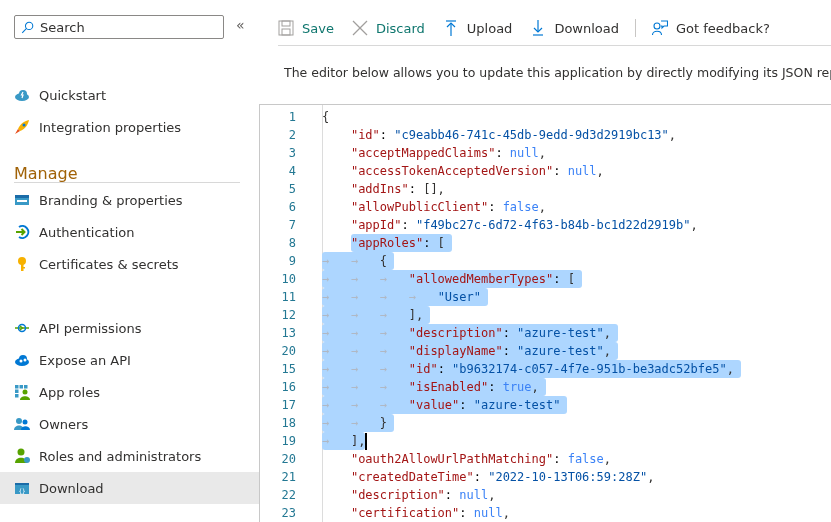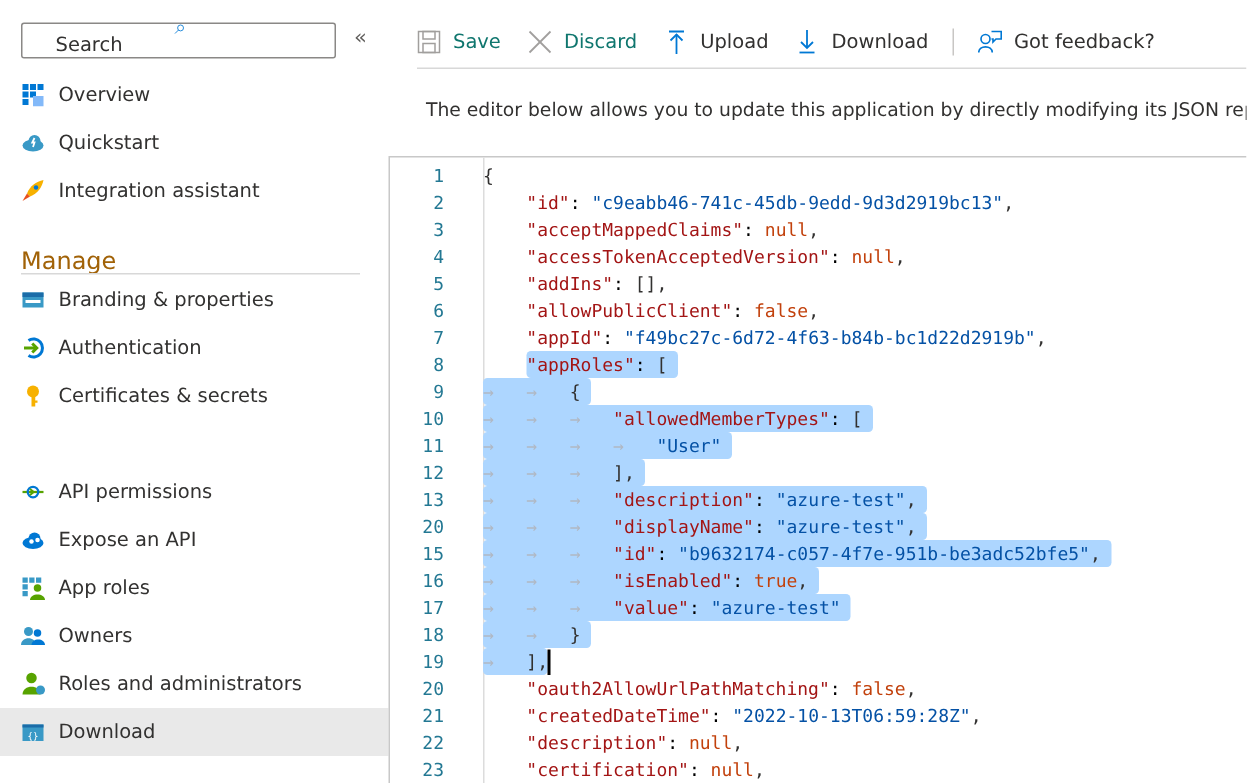--- a/index.html
+++ b/index.html
@@ -1,21 +1,21 @@
 <!DOCTYPE html>
 <html><head>
 <meta charset="utf-8">
 <style>
   * { box-sizing: border-box; margin: 0; padding: 0; }
   html, body { width: 831px; height: 522px; overflow: hidden; background: #fff; }
   body { font-family: "DejaVu Sans", "Liberation Sans", sans-serif; font-size: 13px; color: #323130; position: relative; }
 
   
   .sidebar { position: absolute; left: 0; top: 0; width: 259px; height: 522px; background: #fff; }
-  .search-box { position: absolute; left: 14px; top: 15px; width: 210px; height: 24px; border: 1px solid #8a8886; border-radius: 2px; display: flex; align-items: center; padding-left: 6px; flex-direction: column; }
+  .search-box { position: absolute; left: 14px; top: 15px; width: 210px; height: 24px; border: 1px solid #8a8886; border-radius: 2px; display: flex; align-items: center; padding-left: 6px; }
   .search-box svg { width: 13px; height: 13px; margin-right: 6px; }
   .search-box input { border: none; outline: none; font-family: "DejaVu Sans", sans-serif; font-size: 13px; color: #323130; width: 170px; background: transparent; }
   .search-box input::placeholder { color: #323130; }
   .collapse-btn { position: absolute; left: 236px; top: 17px; font-size: 14px; color: #605e5c; cursor: pointer; }
   .nav-item { position: absolute; left: 0; width: 259px; height: 32px; display: flex; align-items: center; padding-left: 14px; cursor: pointer; }
   .nav-item.active { background: #e9e9e9; }
   .nav-icon { width: 16px; height: 16px; margin-right: 9px; display: flex; align-items: center; justify-content: center; flex-shrink: 0; }
   .nav-icon svg { width: 16px; height: 16px; }
   .nav-label { font-size: 13px; color: #323130; white-space: nowrap; }
   .section-header { position: absolute; left: 14px; top: 164px; font-size: 16px; color: #a16207; }
@@ -36,72 +36,58 @@
   .description { position: absolute; left: 284px; top: 65px; font-size: 12.5px; color: #323130; white-space: nowrap; }
 
   
   .editor { position: absolute; left: 260px; top: 104px; width: 571px; height: 418px; border-top: 1px solid #c8c8c8; overflow: hidden; background: #fff; }
   .gutter-line { position: absolute; left: 62px; top: 0; width: 1px; height: 418px; background: #dcdcdc; }
   .code-line { position: absolute; left: 0; height: 18px; width: 571px; font-family: "DejaVu Sans Mono", "Liberation Mono", monospace; font-size: 12px; line-height: 18px; white-space: pre; }
   .ln { position: absolute; left: 0; width: 36px; text-align: right; color: #237893; }
   .code { position: absolute; left: 62px; }
   .k { color: #a31515; }
   .s { color: #0451a5; }
-  .v { color: #c2410c; }
+  .v { color: #3b82f6; }
   .p { color: #000; }
   .sel { position: absolute; background: #add6ff; border-radius: 3px; height: 18px; }
   .tabmark { color: #b0b8c4; }
   .cursor { position: absolute; width: 2px; height: 17px; background: #000; }
 </style>
 </head>
 <body>
 
 <div class="sidebar">
   <div class="search-box">
     <svg viewBox="0 0 16 16">
         <circle cx="10" cy="6" r="4.5" fill="none" stroke="#0078d4" stroke-width="1.3"></circle>
         <line x1="6.8" y1="9.2" x2="1.5" y2="14.5" stroke="#0078d4" stroke-width="1.3"></line>
       </svg>
     <input type="text" placeholder="Search" style="">
   </div>
   <span class="collapse-btn">«</span>
 
-  <div class="nav-item" style="top:47px">
-    <span class="nav-icon">
-      <svg viewBox="0 0 16 16">
-          <rect x="1" y="1" width="4" height="4" fill="#0078d4"></rect>
-          <rect x="6" y="1" width="4" height="4" fill="#0078d4"></rect>
-          <rect x="11" y="1" width="4" height="4" fill="#0078d4"></rect>
-          <rect x="1" y="6" width="4" height="4" fill="#0078d4"></rect>
-          <rect x="6" y="6" width="4" height="4" fill="#0078d4"></rect>
-          <rect x="1" y="11" width="4" height="4" fill="#0078d4"></rect>
-          <rect x="8" y="9" width="7" height="7" fill="#83b9f9"></rect>
-        </svg>
-    </span>
-    <span class="nav-label">Overview</span>
-  </div>
   <div class="nav-item" style="top:79px">
     <span class="nav-icon">
       <svg viewBox="0 0 16 16">
           <ellipse cx="8" cy="10" rx="7" ry="4" fill="#3999c6"></ellipse>
           <circle cx="9" cy="7" r="4" fill="#3999c6"></circle>
           <path d="M9 5 L7.5 8 L9 8 L8 11" stroke="#fff" stroke-width="1.2" fill="none"></path>
         </svg>
     </span>
     <span class="nav-label">Quickstart</span>
   </div>
   <div class="nav-item" style="top:111px">
     <span class="nav-icon">
       <svg viewBox="0 0 16 16">
           <path d="M15 1 C10 2 6 5 4 10 L6 12 C11 10 14 6 15 1Z" fill="#f7b100"></path>
           <path d="M4 10 L1 15 L6 12Z" fill="#e8501e"></path>
           <circle cx="10" cy="6" r="1.5" fill="#0078d4"></circle>
         </svg>
     </span>
-    <span class="nav-label">Integration assistant</span>
+    <span class="nav-label">Integration properties</span>
   </div>
 
   <div class="section-header">Manage</div>
   <div class="section-divider"></div>
 
   <div class="nav-item" style="top:184px">
     <span class="nav-icon">
       <svg viewBox="0 0 16 16">
           <rect x="1" y="3" width="14" height="10" fill="#3999c6"></rect>
           <rect x="1" y="3" width="14" height="3" fill="#1b6ca8"></rect>

